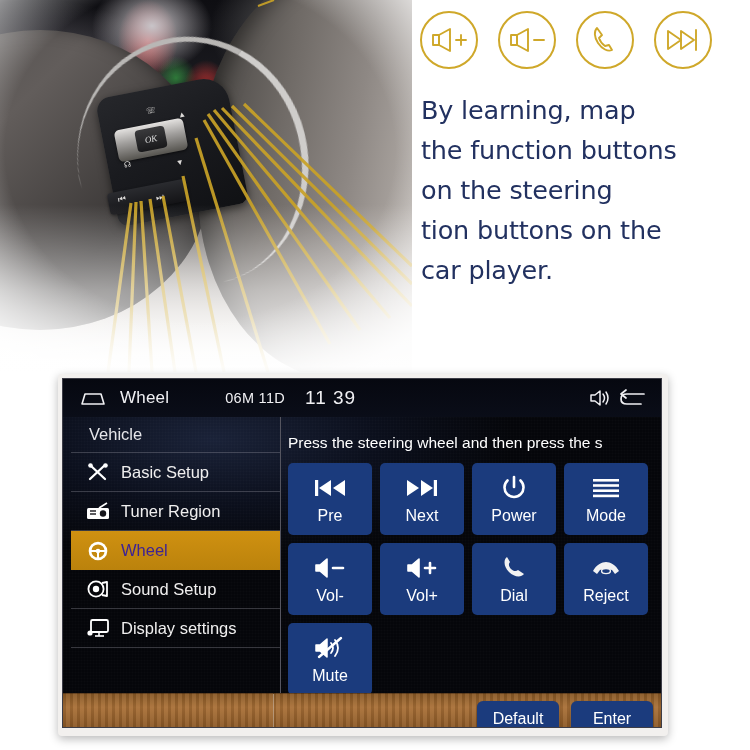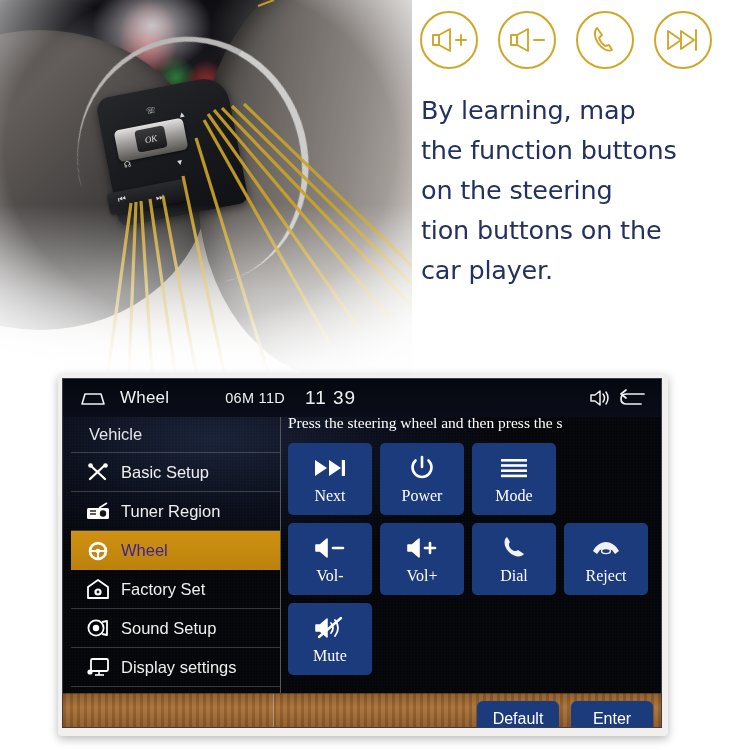--- a/index.html
+++ b/index.html
@@ -156,21 +156,21 @@
     border-bottom: 1px solid rgba(150,150,160,0.35);
     position: relative;
   }
   .srow .sico { width: 30px; display: flex; align-items: center; justify-content: center; }
   .srow .slab { margin-left: 8px; }
   .srow.sel { background: linear-gradient(180deg, #cf9111 0%, #bb820c 100%); border-bottom: none; }
   .srow.sel .slab { color: #3d2395; }
   .grp.div { border-bottom: 1px solid rgba(150,150,160,0.35); }
 
   
-  .content { position: absolute; left: 211px; top: 24px; width: 389px; height: 312px; font-family: Liberation Serif, serif; }
+  .content { position: absolute; left: 211px; top: 44px; width: 389px; height: 312px; }
   .prompt {
     color: #ffffff; font-size: 15.5px; padding: 11px 0 0 14px;
     white-space: nowrap; overflow: hidden;
   }
   .grid { position: absolute; left: 14px; top: 40px; width: 380px; }
   .grow { display: flex; gap: 8px; margin-bottom: 8px; }
   .btn {
     width: 84px; height: 72px; background: #1b3b7d;
     border-radius: 5px;
     display: flex; flex-direction: column; align-items: center; justify-content: center;
@@ -357,30 +357,20 @@
             <circle cx="11" cy="11" r="9.3" fill="#fff"></circle>
             <circle cx="11" cy="11" r="6.6" fill="#c5890f"></circle>
             <circle cx="11" cy="11" r="2.3" fill="#fff"></circle>
             <rect x="3.8" y="10" width="14.4" height="2" fill="#fff"></rect>
             <rect x="10" y="12" width="2" height="6" fill="#fff"></rect>
           </svg>
         </span>
         <span class="slab">Wheel</span>
       </div>
 
-      <div class="srow">
-        <span class="sico">
-          <svg width="22" height="20" viewBox="0 0 22 20">
-            <path d="M11 1 L21 8 L21 19 L1 19 L1 8 Z" stroke="#fff" stroke-width="1.8" fill="none" stroke-linejoin="round"></path>
-            <circle cx="11" cy="13" r="3.6" fill="#fff"></circle>
-            <circle cx="11" cy="13" r="1.4" fill="#16161c"></circle>
-          </svg>
-        </span>
-        <span class="slab">Factory Set</span>
-      </div>
 
 
       <div class="srow">
         <span class="sico">
           <svg width="22" height="20" viewBox="0 0 22 20">
             <circle cx="9" cy="10" r="7.6" stroke="#fff" stroke-width="1.8" fill="none"></circle>
             <circle cx="9" cy="10" r="3.2" fill="#fff"></circle>
             <path d="M15 4 L20 3 L20 17 L15 16" stroke="#fff" stroke-width="1.8" fill="none" stroke-linejoin="round"></path>
           </svg>
         </span>
@@ -400,20 +390,32 @@
       </div>
 
     </div>
 
     <div class="content">
       <div class="prompt">Press the steering wheel and then press the s</div>
 
       <div class="grid">
 
         <div class="grow">
+          <div class="btn">
+            <span class="gl">
+              <svg width="34" height="22" viewBox="0 0 34 22">
+                <g fill="#fff">
+                  <rect x="2" y="3" width="3.2" height="16"></rect>
+                  <path d="M18 3 L18 19 L6 11 Z"></path>
+                  <path d="M32 3 L32 19 L20 11 Z"></path>
+                </g>
+              </svg>
+            </span>
+            <span class="lbl">Pre</span>
+          </div>
 
           <div class="btn">
             <span class="gl">
               <svg width="34" height="22" viewBox="0 0 34 22">
                 <g fill="#fff">
                   <path d="M2 3 L2 19 L14 11 Z"></path>
                   <path d="M16 3 L16 19 L28 11 Z"></path>
                   <rect x="28.8" y="3" width="3.2" height="16"></rect>
                 </g>
               </svg>

